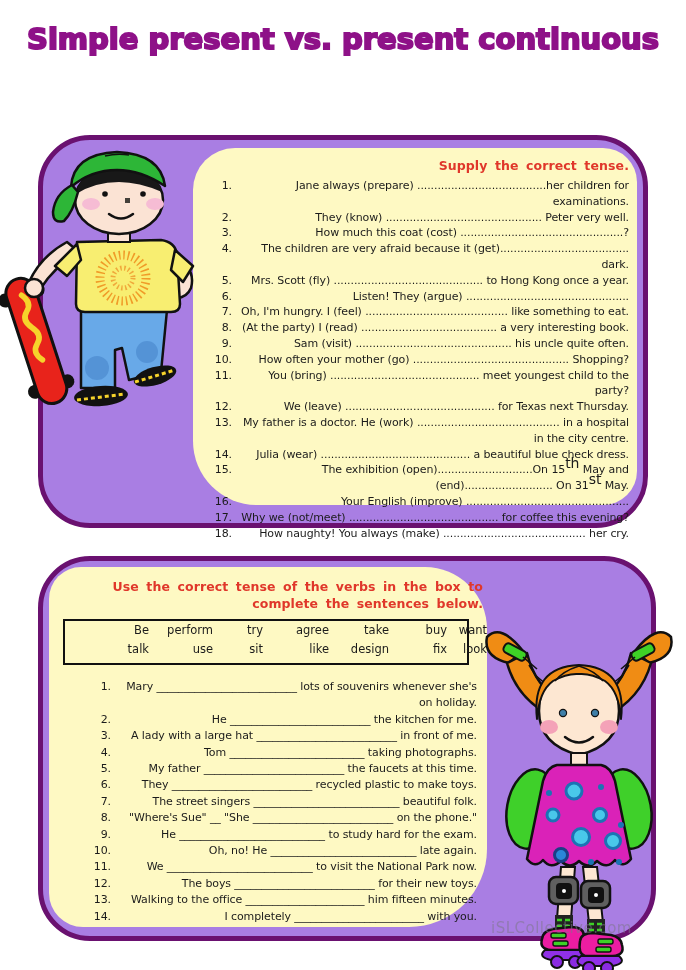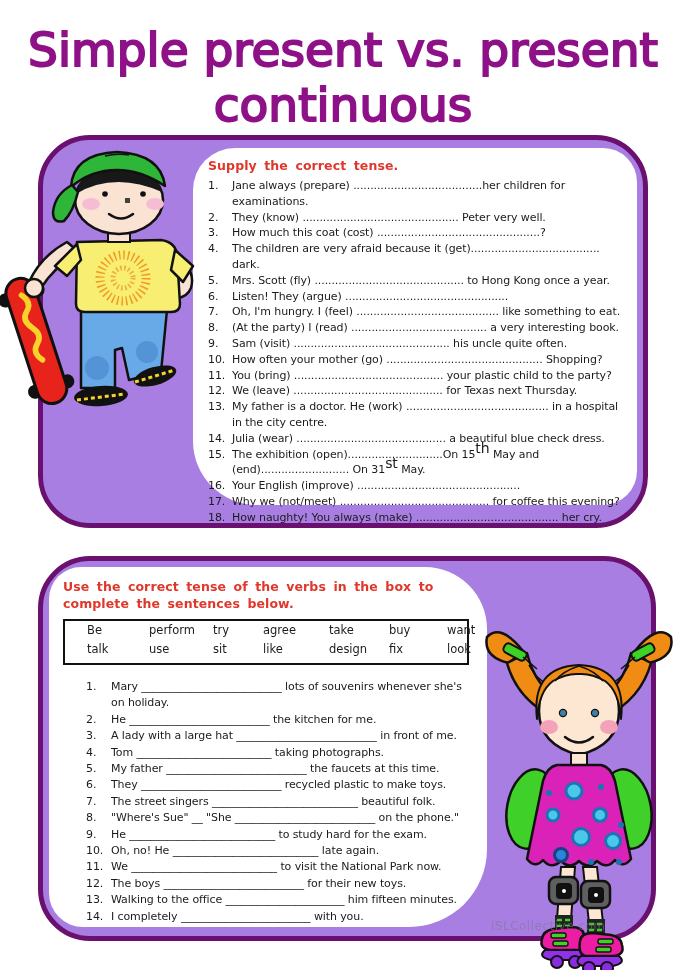--- a/index.html
+++ b/index.html
@@ -1,24 +1,24 @@
 <!DOCTYPE html>
 <html><head>
 <meta charset="utf-8">
 <style>
   html,body{margin:0;padding:0;background:#ffffff;}
   .page{position:relative;width:686px;height:970px;background:#fff;overflow:hidden;
         font-family:"DejaVu Sans",sans-serif;color:#1b1b1b;}
   .title{position:absolute;top:22px;left:0;width:686px;text-align:center;margin:0;
-         font-size:47px;font-weight:400;color:#8e1188;letter-spacing:0px;
+         font-size:29px;font-weight:700;color:#8e1188;letter-spacing:0px;
          -webkit-text-stroke:2px #8e1188;}
   .wbox{position:absolute;background:#a97ee3;border:5px solid #6a1170;border-radius:52px;}
   .box1{left:38px;top:135px;width:600px;height:383px;}
   .box2{left:38px;top:556px;width:608px;height:375px;}
-  .panel{position:absolute;background:#ffffff;box-sizing:border-box;}
+  .panel{position:absolute;background:#fef9c3;box-sizing:border-box;text-align:right;}
   .panel1{left:150px;top:8px;width:444px;height:357px;border-radius:42px 34px 34px 64px;
           padding:9px 8px 0 15px;}
   .panel2{left:6px;top:6px;width:438px;height:360px;border-radius:32px 62px 78px 34px;
           padding:11px 10px 0 14px;}
   .red-heading{color:#e0372a;font-weight:bold;font-size:12.5px;line-height:17px;
                word-spacing:3px;letter-spacing:0.1px;}
   .panel2 .red-heading{width:420px;}
   .items{margin-top:4px;}
   .item{display:flex;align-items:flex-start;font-size:11px;line-height:15.8px;
         letter-spacing:-0.1px;}
@@ -27,21 +27,21 @@
   .items2{margin-top:14px;padding-left:23px;}
   .items2 .num{flex:0 0 25px;}
   .item .txt{flex:1;}
   sup{font-size:14px;vertical-align:5px;line-height:0;}
   .verb-box{margin-top:7px;width:406px;height:46px;border:2px solid #111;box-sizing:border-box;
             display:grid;grid-template-columns:62px 64px 50px 66px 60px 58px 40px;
             grid-auto-rows:19px;align-content:center;padding-left:22px;font-size:11.5px;}
   .verb-cell{white-space:nowrap;}
   .boy-svg{position:absolute;left:-34px;top:2px;width:200px;height:290px;overflow:visible;}
   .girl-svg{position:absolute;left:436px;top:58px;width:200px;height:348px;overflow:visible;z-index:3;}
-  .watermark{position:absolute;left:448px;top:358px;z-index:4;font-size:12px;
+  .watermark{position:absolute;left:448px;top:358px;z-index:4;font-size:15px;
              color:rgba(125,118,138,0.55);letter-spacing:0.5px;white-space:nowrap;}
 </style>
 </head>
 <body>
 
 <div class="page">
 
   <h1 class="title">Simple present vs. present continuous</h1>
 
   <section class="wbox box1">
@@ -95,21 +95,21 @@
             <span class="txt">Sam (visit) .............................................. his uncle quite often.</span>
           </div>
 
           <div class="item">
             <span class="num">10.</span>
             <span class="txt">How often your mother (go) .............................................. Shopping?</span>
           </div>
 
           <div class="item">
             <span class="num">11.</span>
-            <span class="txt">You (bring) ............................................ your plastic child to the party?</span>
+            <span class="txt">You (bring) ............................................ meet youngest child to the party?</span>
           </div>
 
           <div class="item">
             <span class="num">12.</span>
             <span class="txt">We (leave) ............................................ for Texas next Thursday.</span>
           </div>
 
           <div class="item">
             <span class="num">13.</span>
             <span class="txt">My father is a doctor. He (work) .......................................... in a hospital in the city centre.</span>

